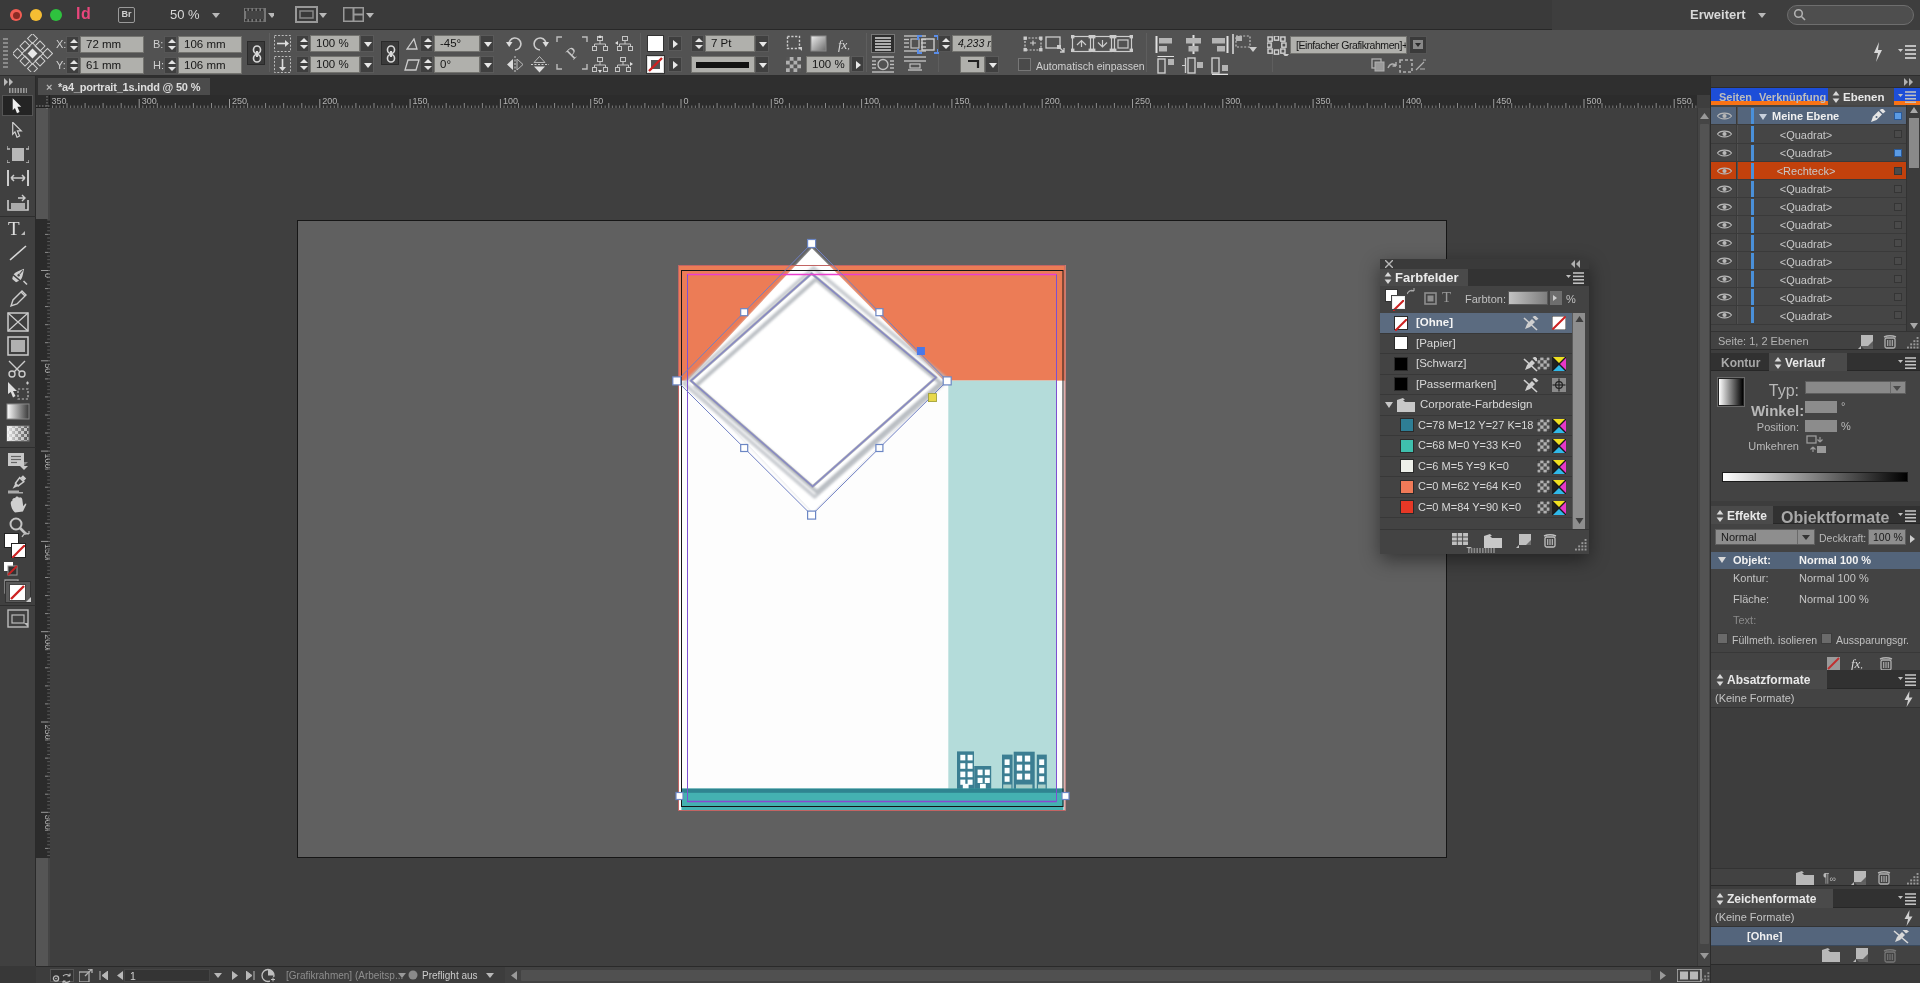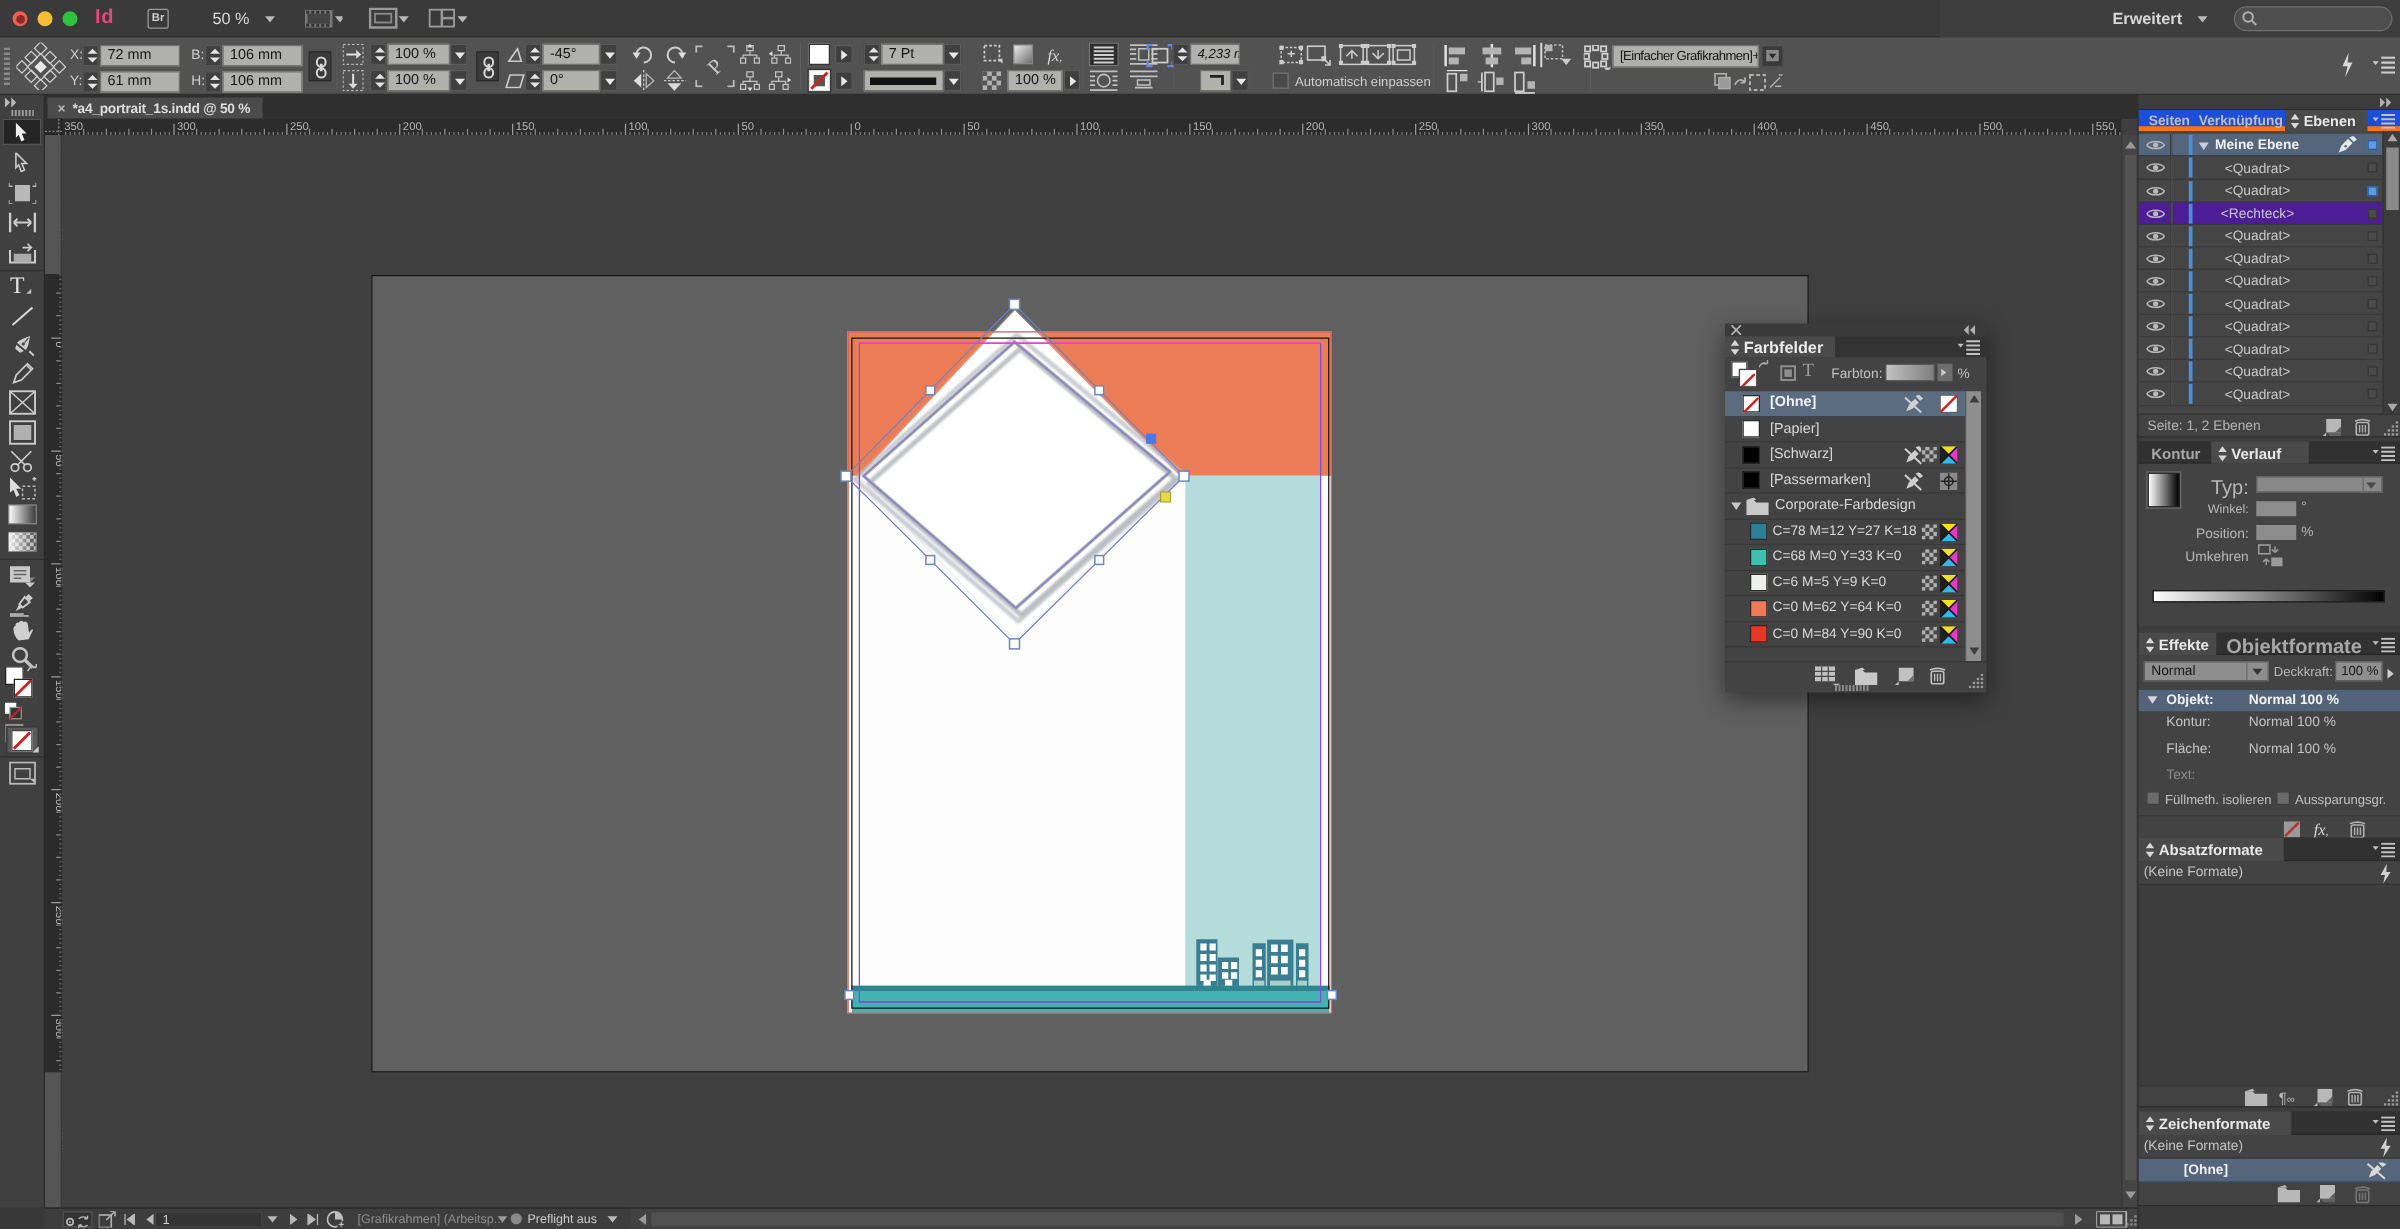--- a/index.html
+++ b/index.html
@@ -1620,21 +1620,21 @@
           <svg width="15" height="10" viewBox="0 0 15 10" style="position:absolute;left:6px;top:4px;">
             <path d="M0.5 5 C3 1.2 12 1.2 14.5 5 C12 8.8 3 8.8 0.5 5 Z" fill="none" stroke="#b8b8b8" stroke-width="1.1"></path>
             <circle cx="7.5" cy="5" r="2.1" fill="#b8b8b8"></circle>
           </svg>
           <div style="position:absolute;left:25px;top:0;width:1px;height:100%;background:#3a3a3a;"></div>
           <div style="position:absolute;left:26px;top:0;width:1px;height:100%;background:#515151;"></div>
           <div style="position:absolute;left:40px;top:1px;width:3px;height:16px;background:#4a90d9;"></div>
           <div style="position:absolute;left:0px;top:3.5px;width:190px;text-align:center;font-size:11px;color:#c8c8c8;">&lt;Quadrat&gt;</div>
           <div style="position:absolute;left:183px;top:5px;width:8px;height:8px;background:#5b9be4;border:1px solid #2a5a9a;"></div>
         </div>
-        <div style="position:absolute;left:0;top:56.3px;width:195px;height:18.1px;background:#4c1d95;border-bottom:1px solid #3a3a3a;">
+        <div style="position:absolute;left:0;top:56.3px;width:195px;height:18.1px;background:#c2410c;border-bottom:1px solid #3a3a3a;">
           <svg width="15" height="10" viewBox="0 0 15 10" style="position:absolute;left:6px;top:4px;">
             <path d="M0.5 5 C3 1.2 12 1.2 14.5 5 C12 8.8 3 8.8 0.5 5 Z" fill="none" stroke="#b8b8b8" stroke-width="1.1"></path>
             <circle cx="7.5" cy="5" r="2.1" fill="#b8b8b8"></circle>
           </svg>
           <div style="position:absolute;left:25px;top:0;width:1px;height:100%;background:#3a3a3a;"></div>
           <div style="position:absolute;left:26px;top:0;width:1px;height:100%;background:#515151;"></div>
           <div style="position:absolute;left:40px;top:1px;width:3px;height:16px;background:#4a90d9;"></div>
           <div style="position:absolute;left:0px;top:3.5px;width:190px;text-align:center;font-size:11px;color:#c8c8c8;">&lt;Rechteck&gt;</div>
           <div style="position:absolute;left:183px;top:5px;width:8px;height:8px;border:1px solid #353535;background:#4a4a4a;"></div>
         </div>
@@ -1781,21 +1781,21 @@
           </g>
         </svg>
       </div>
       <div style="position:absolute;left:0;top:295px;width:210px;height:130px;background:#434343;">
         <div style="position:absolute;left:7px;top:7px;width:26px;height:28px;background:linear-gradient(90deg,#ffffff,#000000);border:1px solid #222;outline:1px solid #6a6a6a;"></div>
         <div style="position:absolute;left:40px;top:11px;width:48px;text-align:right;font-size:16px;color:#b8b8b8;">Typ:</div>
         <div style="position:absolute;left:94px;top:10px;width:101px;height:13px;background:#898989;border:1px solid #5e5e5e;">
           <span style="position:absolute;right:14px;top:0;width:1px;height:100%;background:#6a6a6a;"></span>
           <span style="position:absolute;right:4px;top:4px;width:0;height:0;border-left:4px solid transparent;border-right:4px solid transparent;border-top:5px solid #4a4a4a;"></span>
         </div>
-        <div style="position:absolute;left:40px;top:30.5px;width:48px;text-align:right;font-size:10px;color:#b8b8b8;">Winkel:</div>
+        <div style="position:absolute;left:40px;top:30.5px;width:48px;text-align:right;font-size:15px;color:#b8b8b8;font-weight:bold;">Winkel:</div>
         <div style="position:absolute;left:94px;top:29.5px;width:32px;height:12px;background:#8c8c8c;"></div>
         <div style="position:absolute;left:130px;top:29px;font-size:11px;color:#b8b8b8;">°</div>
         <div style="position:absolute;left:40px;top:50px;width:48px;text-align:right;font-size:11px;color:#b8b8b8;">Position:</div>
         <div style="position:absolute;left:94px;top:49px;width:32px;height:12px;background:#8c8c8c;"></div>
         <div style="position:absolute;left:130px;top:49px;font-size:11px;color:#b8b8b8;">%</div>
         <div style="position:absolute;left:26px;top:69px;width:62px;text-align:right;font-size:11px;color:#b8b8b8;">Umkehren</div>
         <svg width="22" height="20" viewBox="0 0 22 20" style="position:absolute;left:95px;top:64px;">
           <rect x="1" y="1" width="9" height="7" fill="none" stroke="#9a9a9a" stroke-width="1.3"></rect>
           <rect x="11" y="11" width="9" height="7" fill="#9a9a9a"></rect>
           <path d="M14 2 L14 7 M14 7 L11.5 4.5 M14 7 L16.5 4.5" stroke="#9a9a9a" stroke-width="1.2" fill="none"></path>

